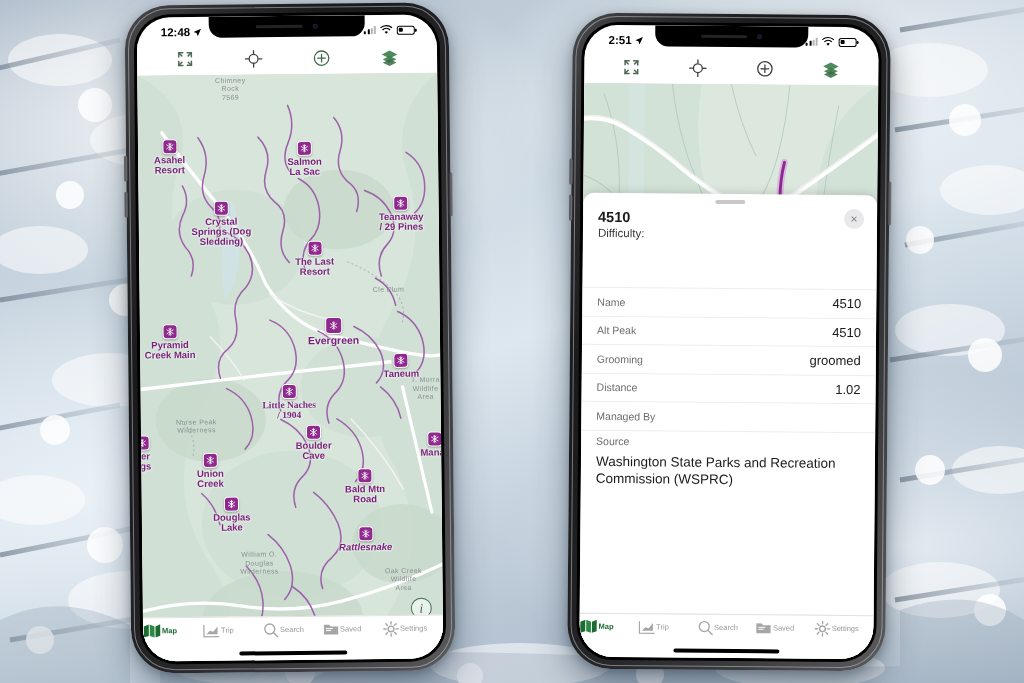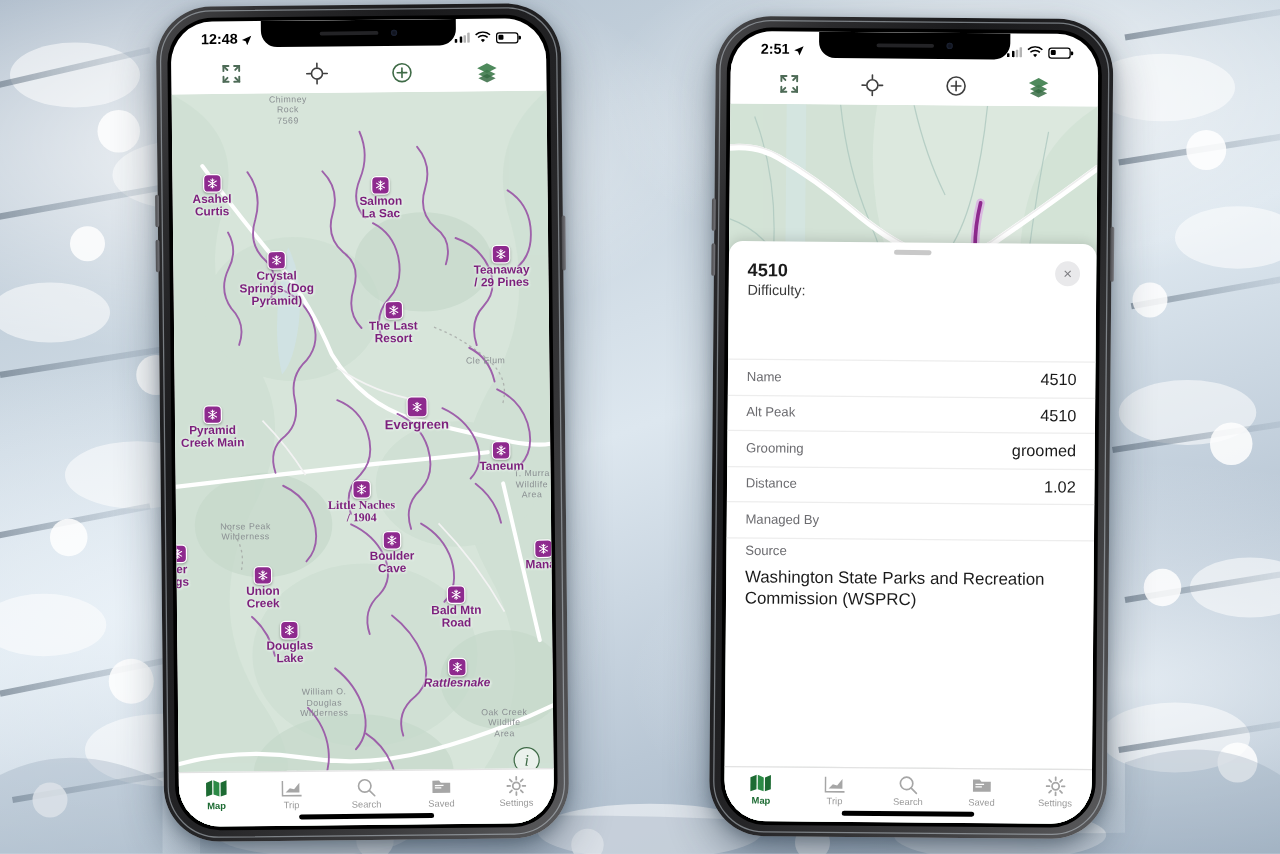--- a/index.html
+++ b/index.html
@@ -132,21 +132,21 @@
   .scalebar .bar { width: 68px; height: 7px; border: 1.6px solid #4a4a4a; border-top: none; position: relative; }
   .scalebar .bar::after { content:""; position:absolute; left:50%; top:0; width:1.6px; height:4px; background:#4a4a4a; }
   .scalebar .txt { font-size: 12.5px; font-weight: bold; color: #3b3b3b; line-height: 12px; }
 
   
   .tabbar {
     position: absolute; left:0; right:0; bottom:0; z-index: 35;
     background: #fff; border-top: 1px solid #e2e2e2;
     height: 44px; display:flex; align-items:flex-start; padding-top: 4px;
   }
-  .tab { flex:1; display:flex; flex-direction:column; align-items:center; gap:1px; cursor:pointer; }
+  .tab { flex:1; display:flex; flex-direction:row; align-items:center; gap:1px; cursor:pointer; }
   .tab .ticon { height: 17px; display:flex; align-items:center; justify-content:center; }
   .tab .tlabel { font-size: 7.5px; color: #9a9a9a; }
   .tab.active .tlabel { color: #1d6b33; font-weight: bold; }
   .home-ind { position:absolute; bottom:5px; left:50%; transform:translateX(-50%); width:36%; height:4px; border-radius:3px; background:#000; z-index:36; }
 
   
   .sheet {
     position: absolute; left:0; right:0; bottom:0; z-index: 25;
     background: #fff;
     border-top-left-radius: 11px; border-top-right-radius: 11px;
@@ -412,39 +412,39 @@
                     <path d="M2.4 4.7L13.6 11.3"></path>
                     <path d="M2.4 11.3L13.6 4.7"></path>
                     <path d="M8 4.4L5.8 2.9"></path>
                     <path d="M8 4.4L10.2 2.9"></path>
                     <path d="M8 11.6L5.8 13.1"></path>
                     <path d="M8 11.6L10.2 13.1"></path>
                   </g>
                 </svg>
               </div>
               <div class="mlabel">Asahel
-Curtis</div>
+Resort</div>
             </div>
             <div class="marker" style="left: 27.5%; top: 25.5%;">
               <div class="pin">
                 <svg viewBox="0 0 16 16">
                   <g stroke="#fff" stroke-width="1.5" stroke-linecap="round">
                     <path d="M8 1.5V14.5"></path>
                     <path d="M2.4 4.7L13.6 11.3"></path>
                     <path d="M2.4 11.3L13.6 4.7"></path>
                     <path d="M8 4.4L5.8 2.9"></path>
                     <path d="M8 4.4L10.2 2.9"></path>
                     <path d="M8 11.6L5.8 13.1"></path>
                     <path d="M8 11.6L10.2 13.1"></path>
                   </g>
                 </svg>
               </div>
               <div class="mlabel">Crystal
 Springs (Dog
-Pyramid)</div>
+Sledding)</div>
             </div>
             <div class="marker" style="left: 55.5%; top: 14.5%;">
               <div class="pin">
                 <svg viewBox="0 0 16 16">
                   <g stroke="#fff" stroke-width="1.5" stroke-linecap="round">
                     <path d="M8 1.5V14.5"></path>
                     <path d="M2.4 4.7L13.6 11.3"></path>
                     <path d="M2.4 11.3L13.6 4.7"></path>
                     <path d="M8 4.4L5.8 2.9"></path>
                     <path d="M8 4.4L10.2 2.9"></path>

